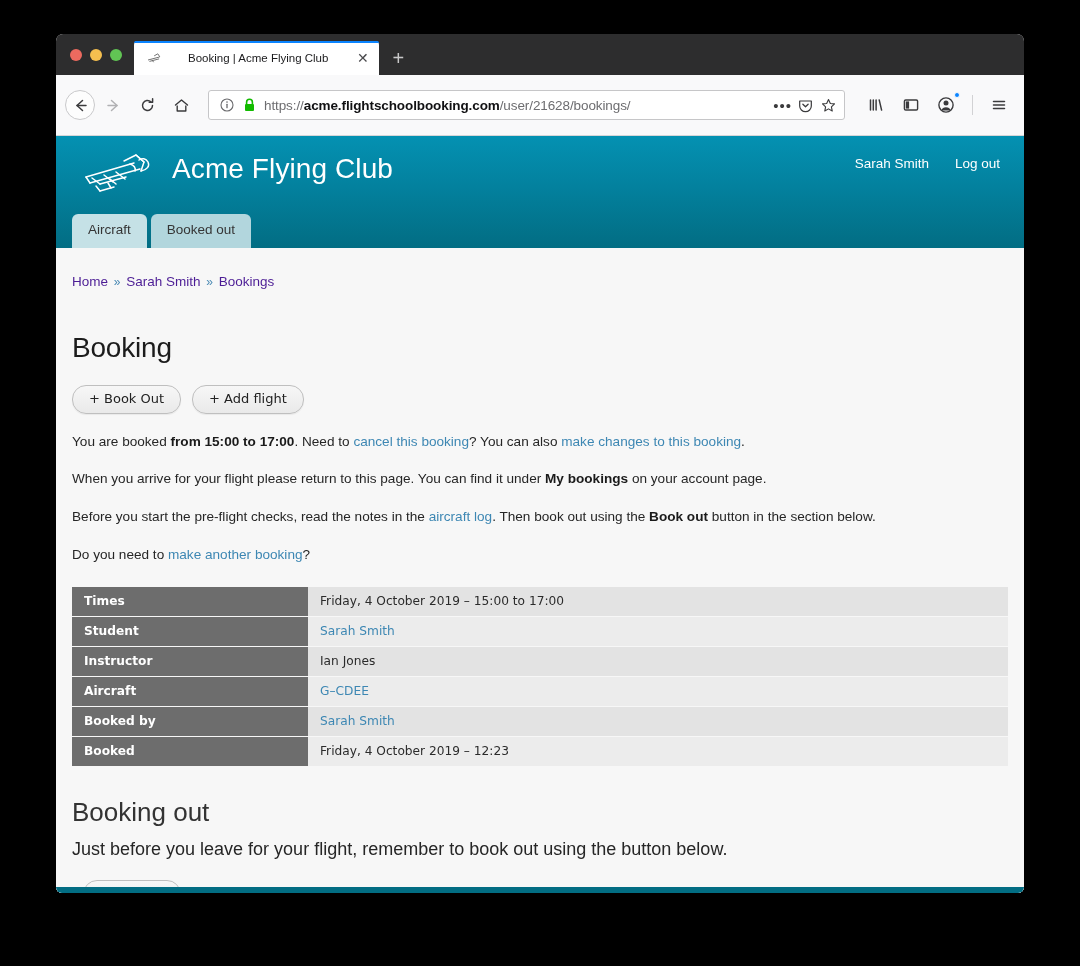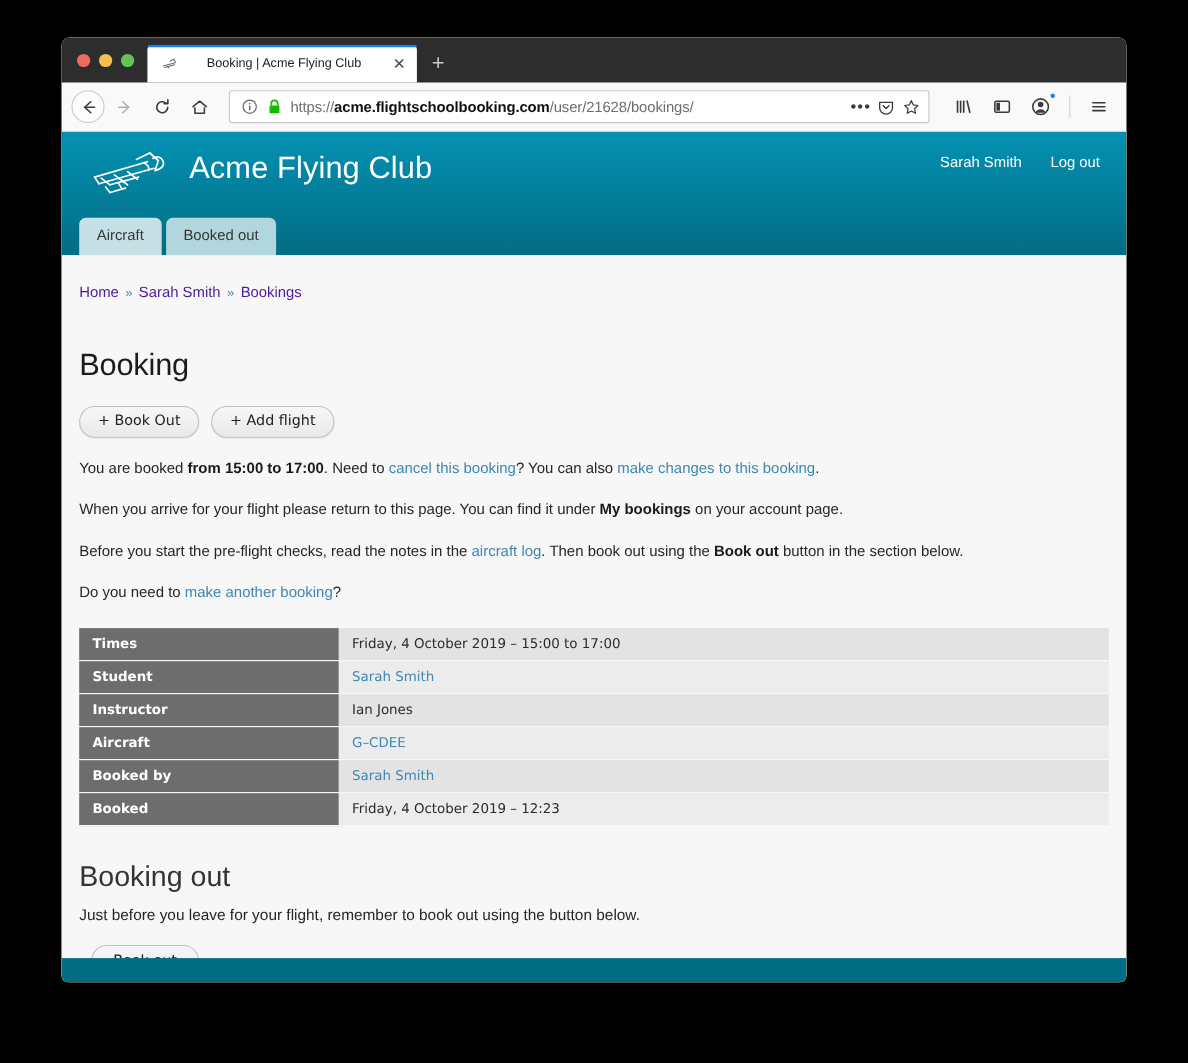--- a/index.html
+++ b/index.html
@@ -88,21 +88,21 @@
     display: flex; align-items: center; justify-content: center;
     color: #c8c8c9;
     font-size: 20px;
     font-weight: 300;
     line-height: 1;
     margin-left: 4px;
   }
 
   
   #nav-toolbar {
-    height: 45px;
+    height: 61px;
     background: #f9f9fa;
     border-bottom: 1px solid #d6d6d8;
     display: flex;
     align-items: center;
     padding: 0 9px;
     gap: 2px;
   }
   .nav-btn {
     width: 32px; height: 32px;
     display: flex; align-items: center; justify-content: center;
@@ -304,21 +304,21 @@
   #info-table td a { color: #3d87b3; text-decoration: none; }
 
   
   #section-title {
     font-size: 26px;
     font-weight: 400;
     color: #333333;
     margin-top: 30px;
   }
   #section-para {
-    font-size: 14px;
+    font-size: 18px;
     color: #262626;
     margin-top: 11px;
   }
   #bookout-wrap { margin-top: 20px; padding-left: 11px; }
   #bookout-button {
     background: linear-gradient(to bottom, #f7f7f7 0%, #e9e9e9 100%);
     border: 1px solid #bfbfbf;
     border-radius: 14px;
     padding: 6px 19px 7px 19px;
     font-size: 13px;

